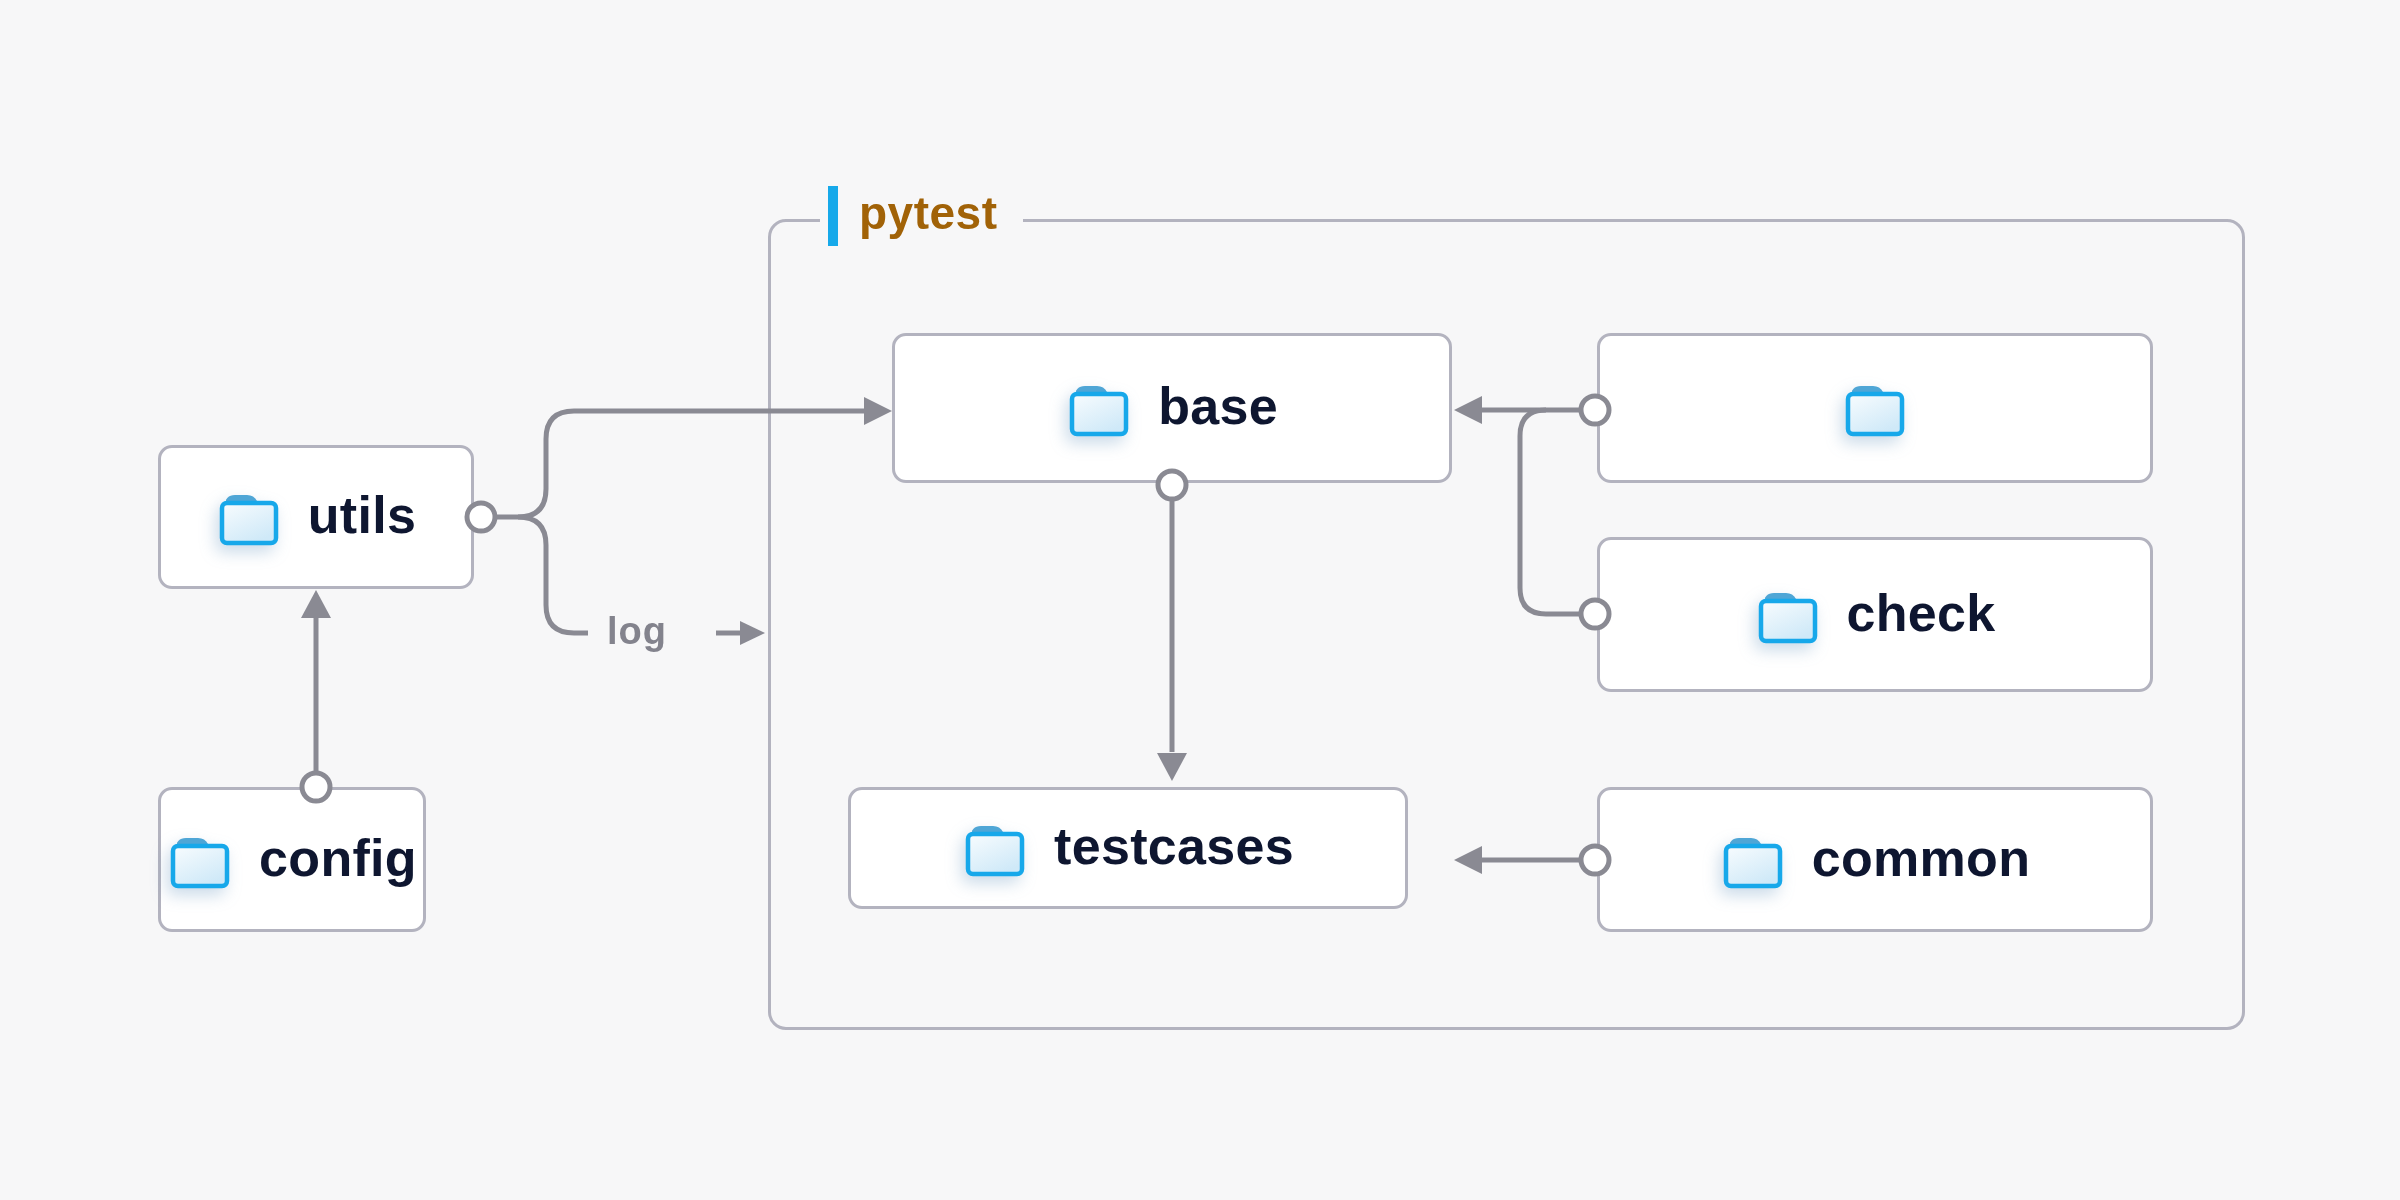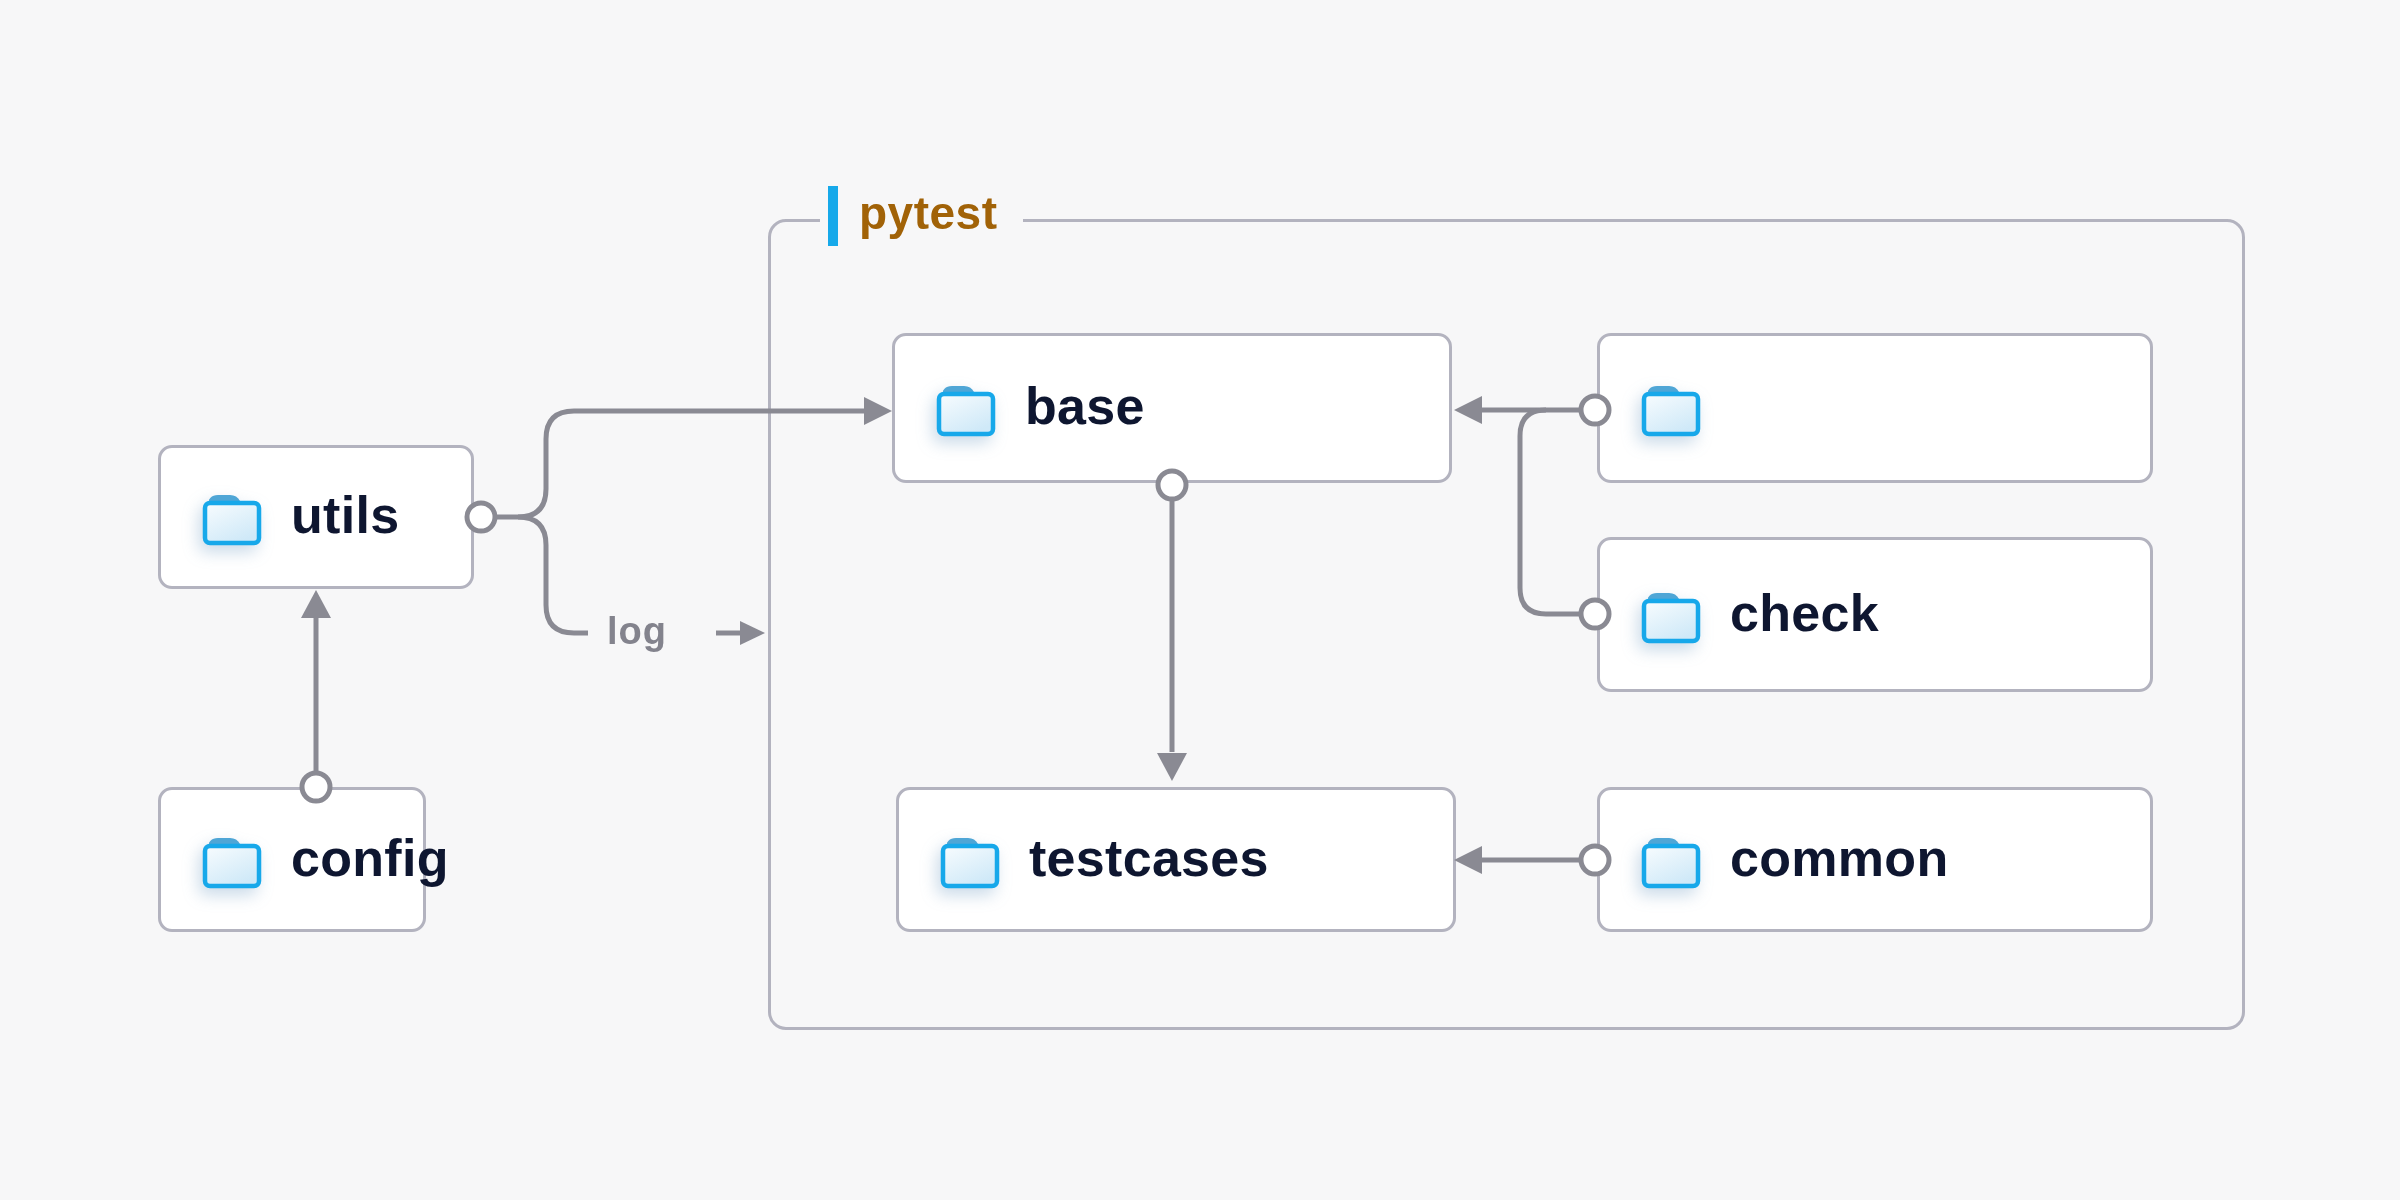--- a/index.html
+++ b/index.html
@@ -57,42 +57,42 @@
 
   
   .node {
     position: absolute;
     background: #ffffff;
     border: 3px solid #b3b3bf;
     border-radius: 14px;
     box-sizing: border-box;
     display: flex;
     align-items: center;
-    padding-left: 38px;
     gap: 26px;
     z-index: 2;
+    justify-content: center;
   }
   .node .node-label {
     font-size: 52px;
     font-weight: 700;
     color: #0e1630;
     letter-spacing: 0.3px;
     white-space: nowrap;
     padding-bottom: 4px;
   }
   .node .folder {
     flex: 0 0 auto;
     filter: drop-shadow(-4px 7px 8px rgba(70, 125, 175, 0.28));
   }
   .node-utils        { left: 158px;  top: 445px; width: 316px; height: 144px; }
   .node-config       { left: 158px;  top: 787px; width: 268px; height: 145px; }
   .node-base         { left: 892px;  top: 333px; width: 560px; height: 150px; }
   .node-pymilvus-orm { left: 1597px; top: 333px; width: 556px; height: 150px; }
   .node-check        { left: 1597px; top: 537px; width: 556px; height: 155px; }
-  .node-testcases    { left: 896px;  top: 787px; width: 560px; height: 145px; }
+  .node-testcases    { left: 848px;  top: 787px; width: 560px; height: 122px; }
   .node-common       { left: 1597px; top: 787px; width: 556px; height: 145px; }
 
   
   .connectors {
     position: absolute;
     left: 0;
     top: 0;
     z-index: 3;
     pointer-events: none;
   }

